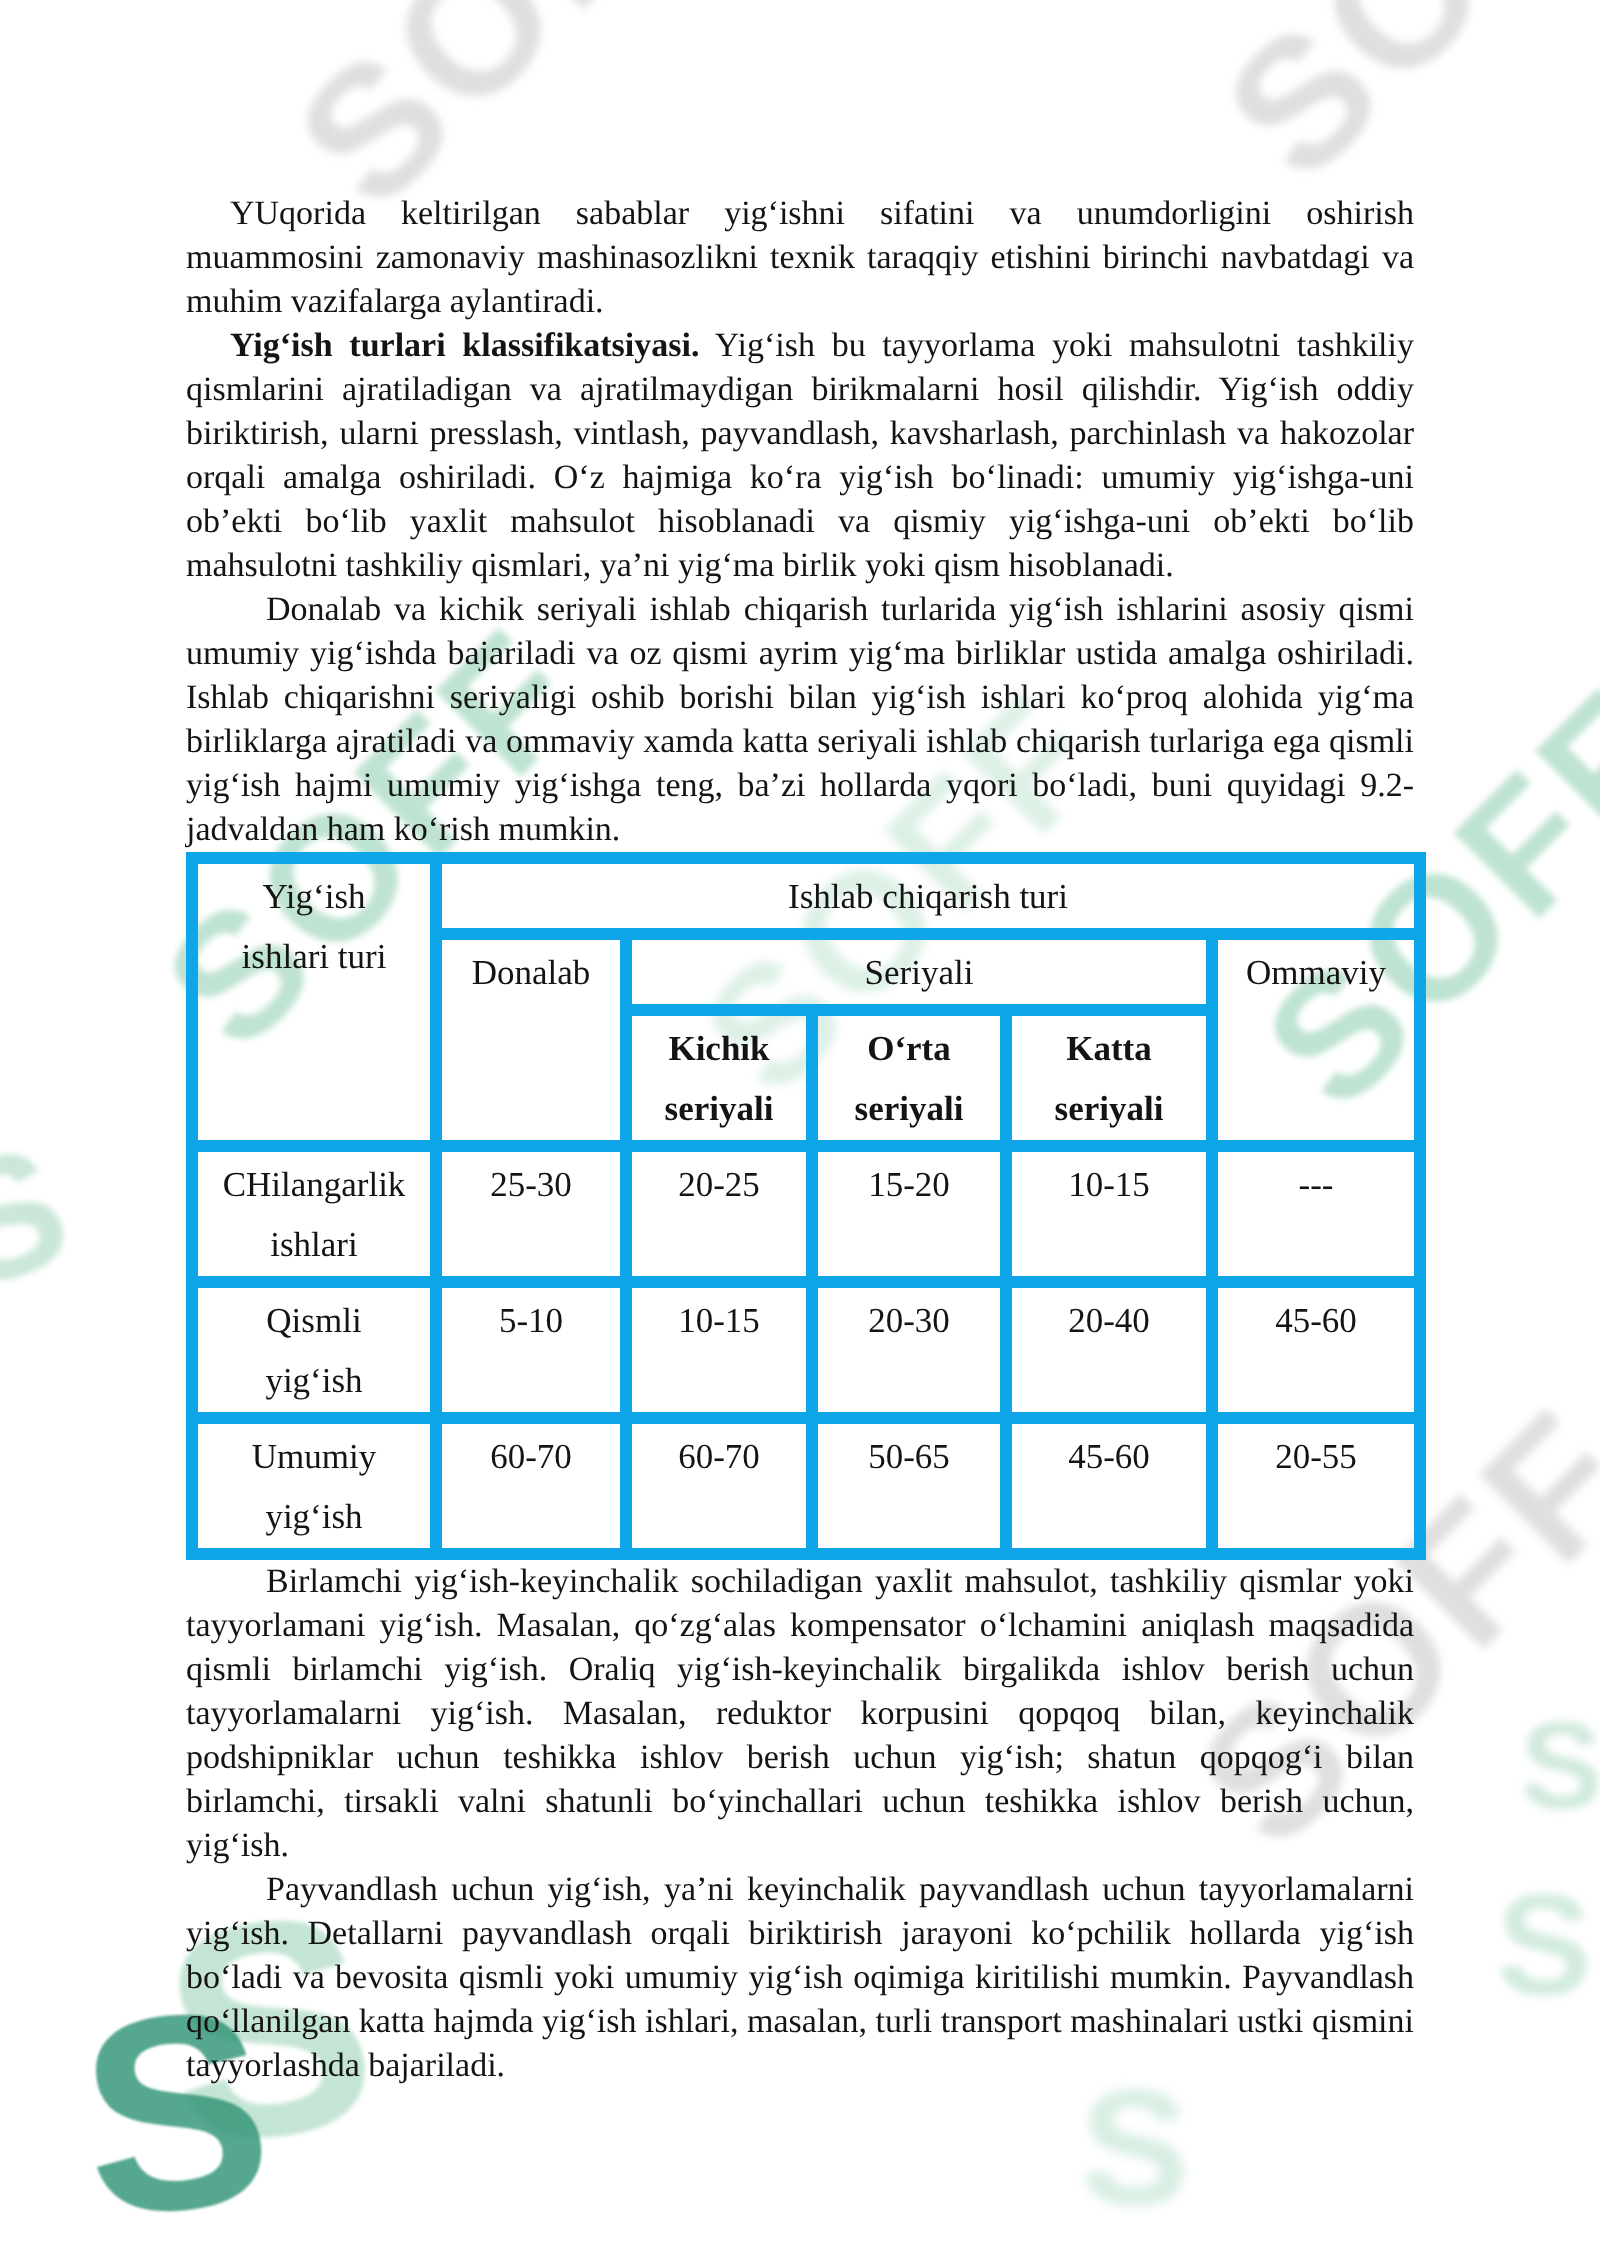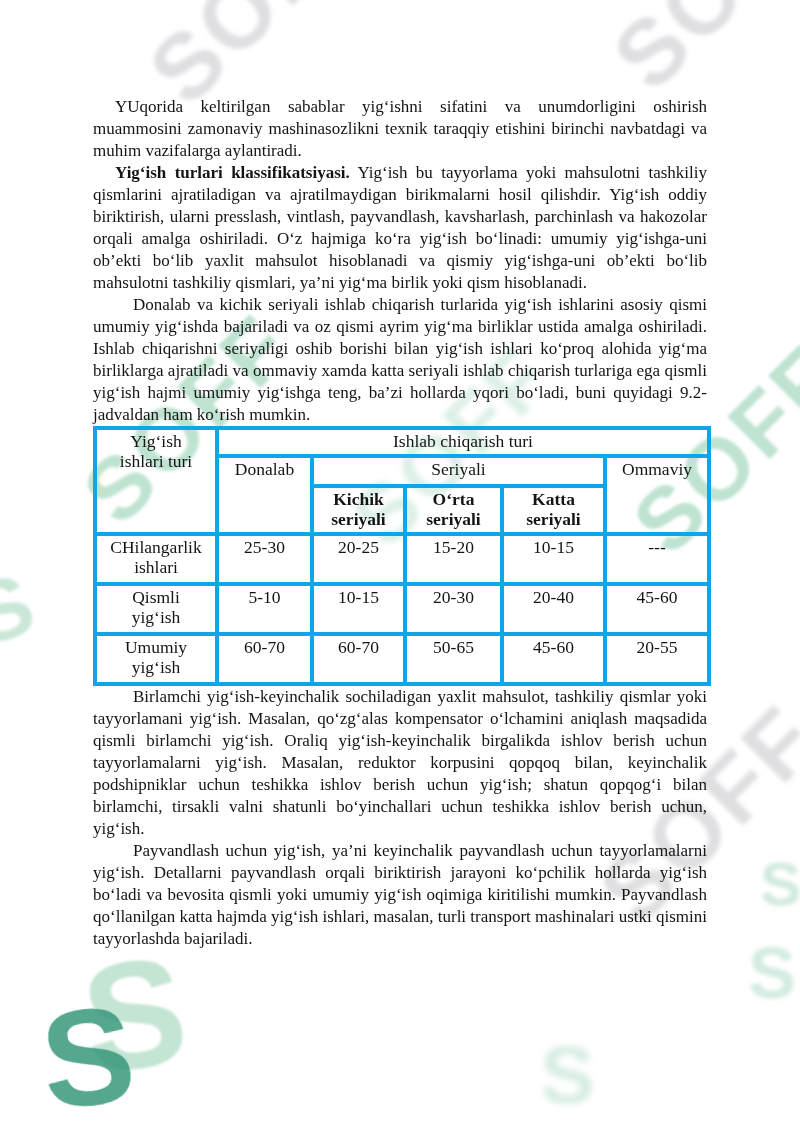--- a/index.html
+++ b/index.html
@@ -37,22 +37,22 @@
   p.body { margin:0; font-size:17px; line-height:22px; text-align:justify; }
   .ind-sm { text-indent:22px; }
   .ind-lg { text-indent:40px; }
   .tbl-label { margin:16px 0 0 0; font-size:17.5px; line-height:22px; text-align:right; }
   .tbl-title { margin:0; font-size:17.5px; line-height:22px; text-align:center; }
   table.assembly {
     width:614px; border-collapse:collapse; table-layout:fixed;
     font-size:17.5px; margin:0;
   }
   table.assembly td {
-    border:4px solid #0ea5e9; text-align:center; vertical-align:top;
-    padding:1px 2px; line-height:20px;
+    border:6px solid #0ea5e9; text-align:center; vertical-align:top;
+    padding:1px 2px; line-height:30px;
   }
   .pl { white-space:pre-line; }
   tr.hr1 td { height:22px; }
   tr.hr2 td { height:24px; }
   tr.hr3 td { height:42px;font-weight:bold; }
   tr.dr  td { height:44px; }
   .after-table { margin-top:22px; }
 </style>
 </head>
 <body>

